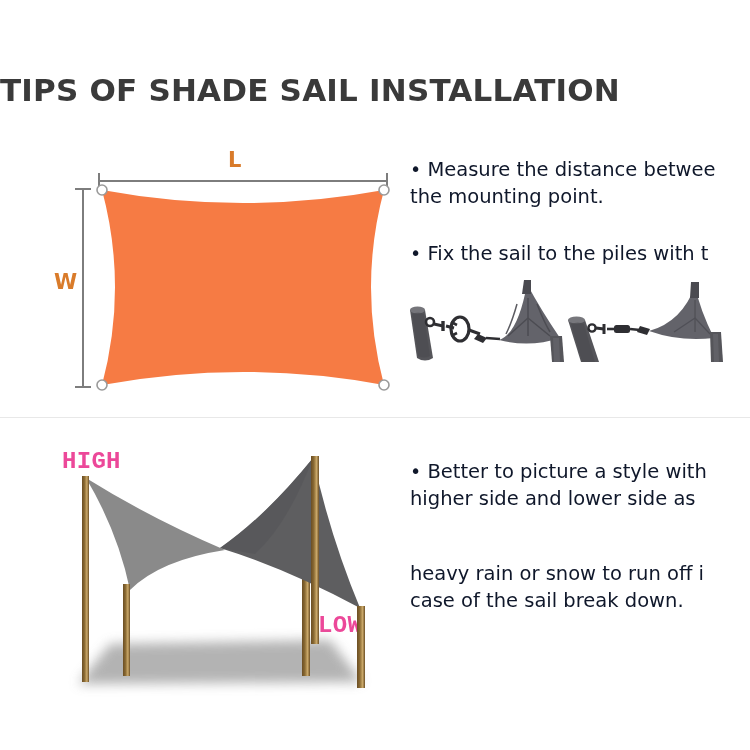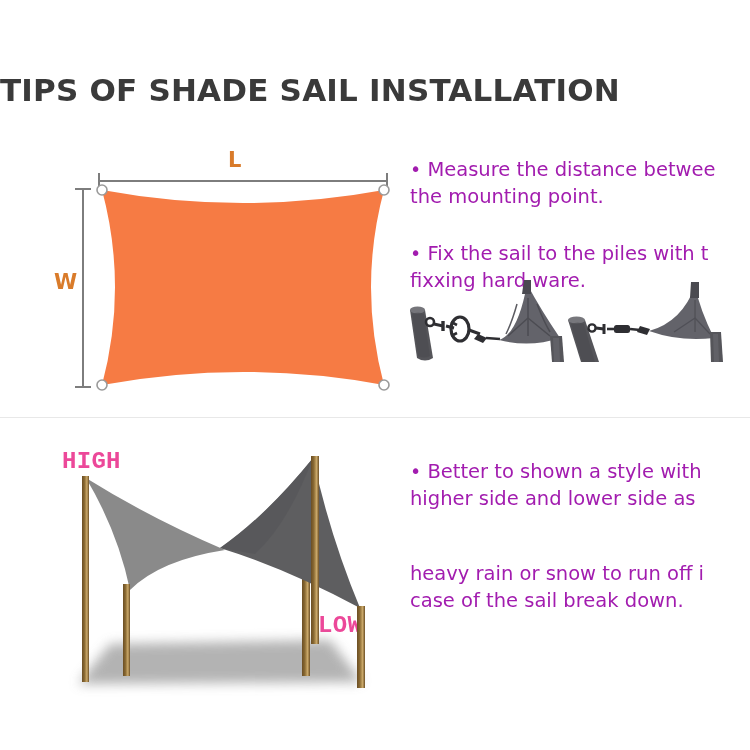--- a/index.html
+++ b/index.html
@@ -37,21 +37,21 @@
     width: 750px;
     height: 1px;
     background: #e8e8e8;
   }
 
   
   .bullet-block {
     position: absolute;
     font-size: 19.5px;
     line-height: 27px;
-    color: #a21caf;
+    color: #0f172a;
     font-family: "DejaVu Sans", sans-serif;
     white-space: nowrap;
   }
   .bullet-block .bdot {
     font-size: 19px;
   }
 
   
   #sail-rect-panel {
     position: absolute;
@@ -189,21 +189,20 @@
 
   <div class="bullet-block" style="left:410px; top:156px;">
     <div><span class="bdot">•</span>
       <span>Measure the distance betwee</span></div>
     <div><span>the mounting point.</span></div>
   </div>
 
   <div class="bullet-block" style="left:410px; top:240px;">
     <div><span class="bdot">•</span>
       <span>Fix the sail to the piles with t</span></div>
-    <div><span>fixxing hard ware.</span></div>
   </div>
 
   <svg id="hardware-left" viewBox="0 0 175 84">
 
     <g>
       <path d="M10 32 q8 -4 15 0 l8 48 q-8 5 -16 0 Z" fill="#55555A"></path>
       <ellipse cx="17.5" cy="32" rx="7.5" ry="3.4" fill="#75757A"></ellipse>
       <path d="M12 36 q6 -3 12 0 l6 42 q-6 3 -12 0 Z" fill="#47474C" opacity="0.45"></path>
     </g>
 
@@ -324,21 +323,21 @@
         <rect x="93" y="152" width="7" height="92" fill="url(#poleGrad)"></rect>
       </g>
       <g>
         <rect x="327" y="174" width="8" height="82" fill="url(#poleGrad)"></rect>
       </g>
     </svg>
   </div>
 
   <div class="bullet-block" style="left:410px; top:458px;">
     <div><span class="bdot">•</span>
-      <span>Better to shown a style with</span></div>
+      <span>Better to picture a style with</span></div>
     <div><span>higher side and lower side as</span></div>
   </div>
 
   <div class="bullet-block" style="left:410px; top:560px;">
     <div><span>heavy rain or snow to run off i</span></div>
     <div><span>case of the sail break down.</span></div>
   </div>
 
 </div>
 

